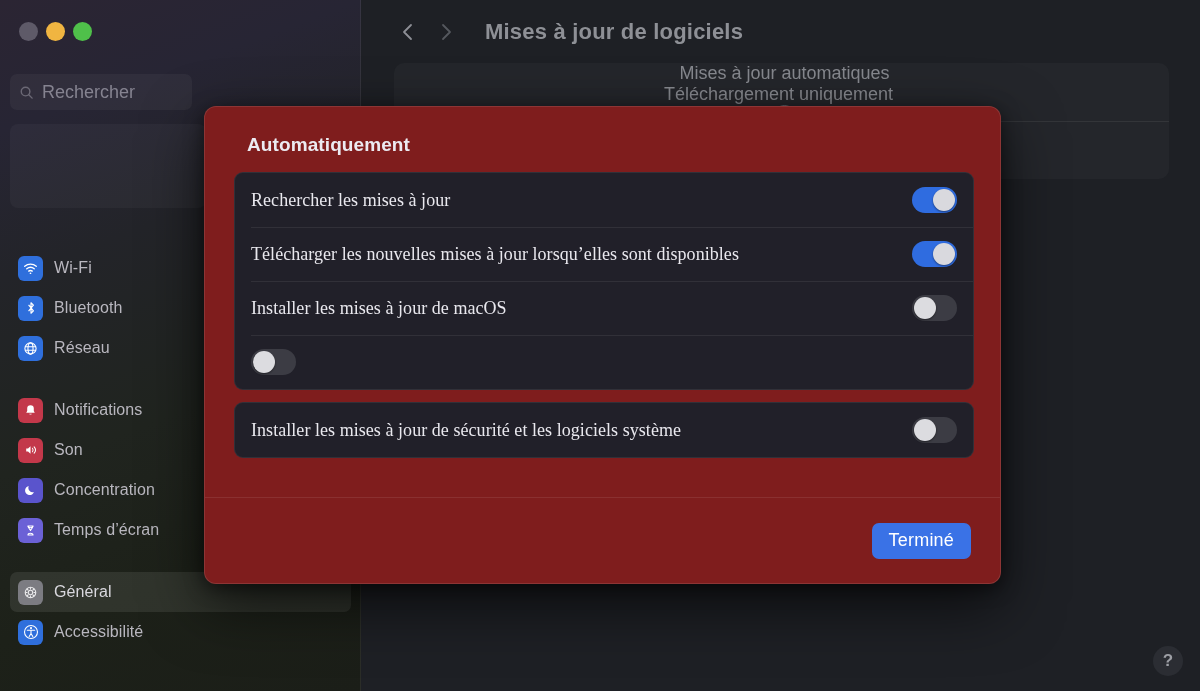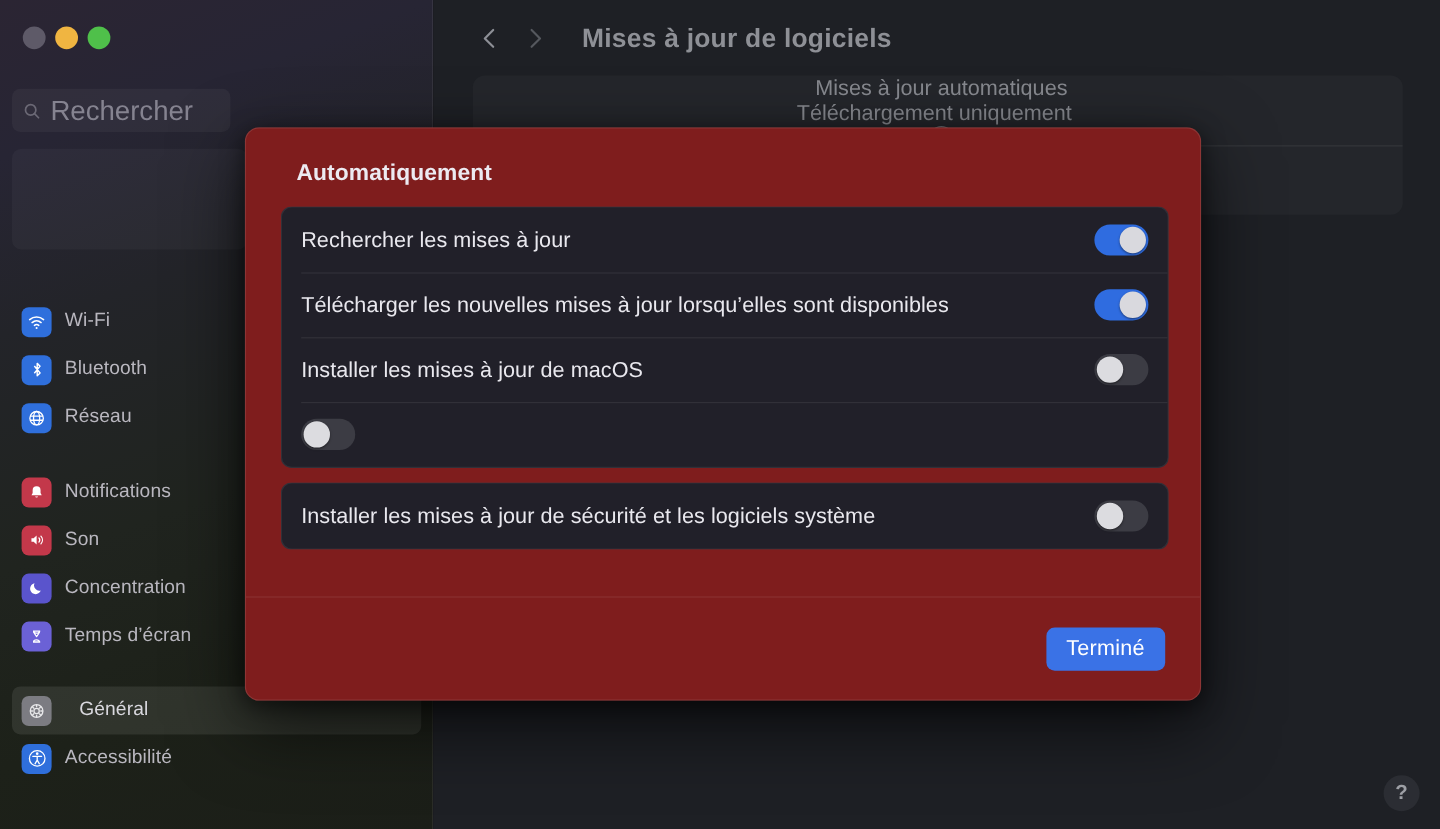--- a/index.html
+++ b/index.html
@@ -64,21 +64,21 @@
     align-items: center;
     padding: 0 9px;
     gap: 8px;
   }
   .search-icon { width: 15px; height: 15px; flex: 0 0 auto; opacity: .55; }
   .search-input {
     background: transparent;
     border: none;
     outline: none;
     color: #d6d4dd;
-    font-size: 23px;
+    font-size: 18px;
     font-family: "Liberation Sans", sans-serif;
     width: 100%;
   }
   .search-input::placeholder { color: #858390; }
 
   .account-card {
     position: absolute;
     left: 10px; top: 124px;
     width: 196px; height: 84px;
     border-radius: 8px;
@@ -101,21 +101,21 @@
     padding: 0 8px;
     border-radius: 7px;
   }
   .nav-item.selected { background: rgba(255,255,255,0.085); }
   .nav-label {
     font-size: 16px;
     color: #b9b7bf;
     white-space: nowrap;
     letter-spacing: .1px;
   }
-  .nav-item.selected .nav-label { color: #d9d8de; margin-left: 12px; }
+  .nav-item.selected .nav-label { color: #d9d8de; }
 
   .nav-ico {
     width: 25px; height: 25px;
     border-radius: 6px;
     flex: 0 0 auto;
     display: flex;
     align-items: center;
     justify-content: center;
     color: #fff;
     font-size: 14px;
@@ -243,20 +243,21 @@
   }
   .sheet-card.card-1 { top: 65px; }
   .sheet-card.card-2 { top: 295px; }
 
   .opt-row {
     height: 54px;
     display: flex;
     align-items: center;
     padding: 0 16px 0 16px;
     position: relative;
+    font-family: Liberation Serif, serif;
   }
   .opt-row + .opt-row::before {
     content: "";
     position: absolute;
     left: 16px; right: 0; top: 0;
     height: 1px;
     background: rgba(255,255,255,0.075);
   }
   .opt-label {
     font-size: 18px;

